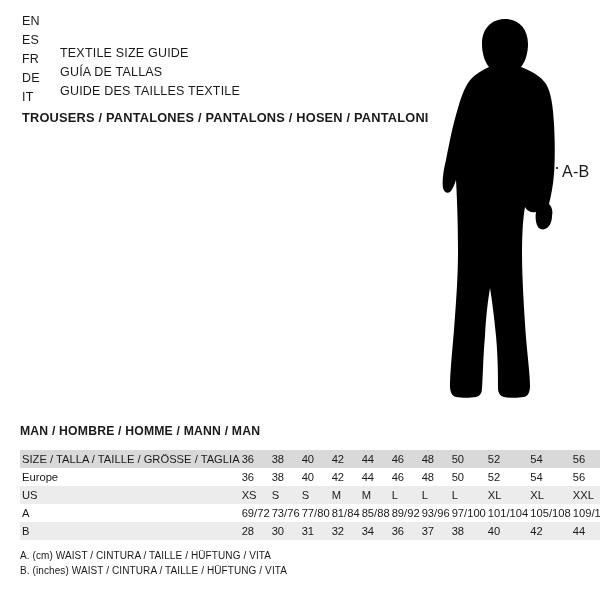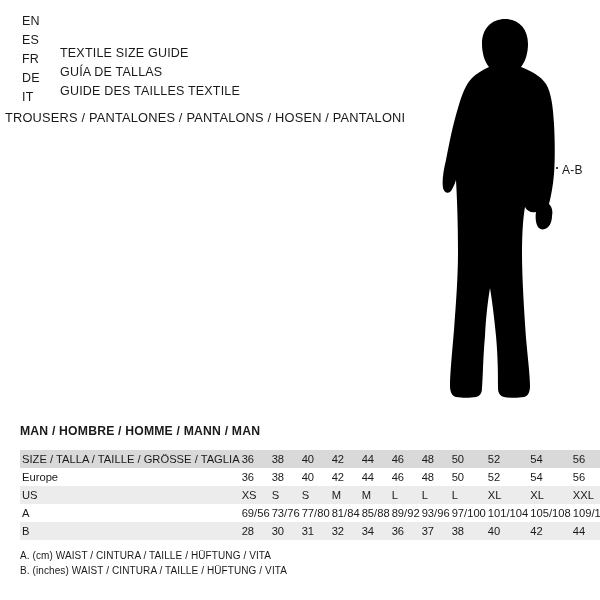--- a/index.html
+++ b/index.html
@@ -38,45 +38,45 @@
     letter-spacing: 0.2px;
   }
   .lang-text {
     font-size: 12.5px;
     letter-spacing: 0.2px;
     margin-top: 32px;
   }
 
   .garment-title {
     position: absolute;
-    left: 5px;
+    left: 22px;
     top: 110px;
     font-size: 12.8px;
-    font-weight: normal;
+    font-weight: bold;
     letter-spacing: 0.2px;
   }
 
   
   .figure-area {
     position: absolute;
     left: 400px;
     top: 8px;
     width: 200px;
     height: 400px;
   }
   .figure-svg {
     position: absolute;
     left: 0;
     top: 0;
   }
   .ab-label {
     position: absolute;
     left: 162px;
     top: 155px;
-    font-size: 12px;
+    font-size: 16px;
     letter-spacing: 0.3px;
   }
 
   
   .table-title {
     position: absolute;
     left: 20px;
     top: 424px;
     font-size: 12.2px;
     font-weight: bold;
@@ -237,21 +237,21 @@
         <td>M</td>
         <td>L</td>
         <td>L</td>
         <td>L</td>
         <td>XL</td>
         <td>XL</td>
         <td>XXL</td>
       </tr>
       <tr>
         <td class="col-label">A</td>
-        <td>69/56</td>
+        <td>69/72</td>
         <td>73/76</td>
         <td>77/80</td>
         <td>81/84</td>
         <td>85/88</td>
         <td>89/92</td>
         <td>93/96</td>
         <td>97/100</td>
         <td>101/104</td>
         <td>105/108</td>
         <td>109/112</td>

